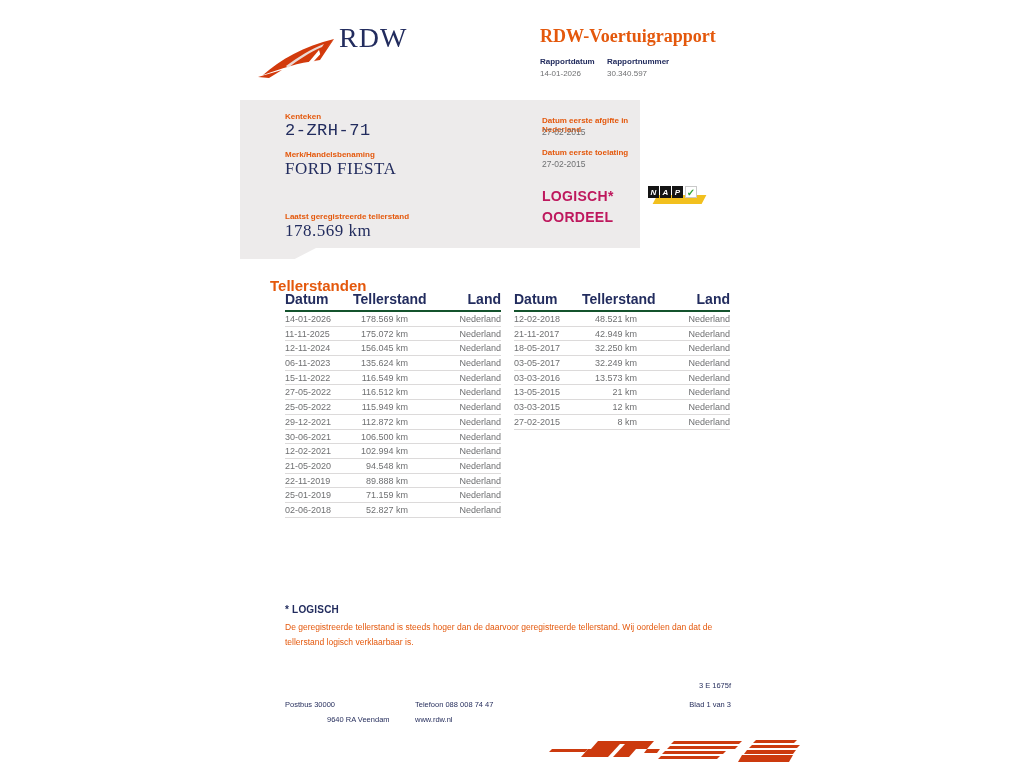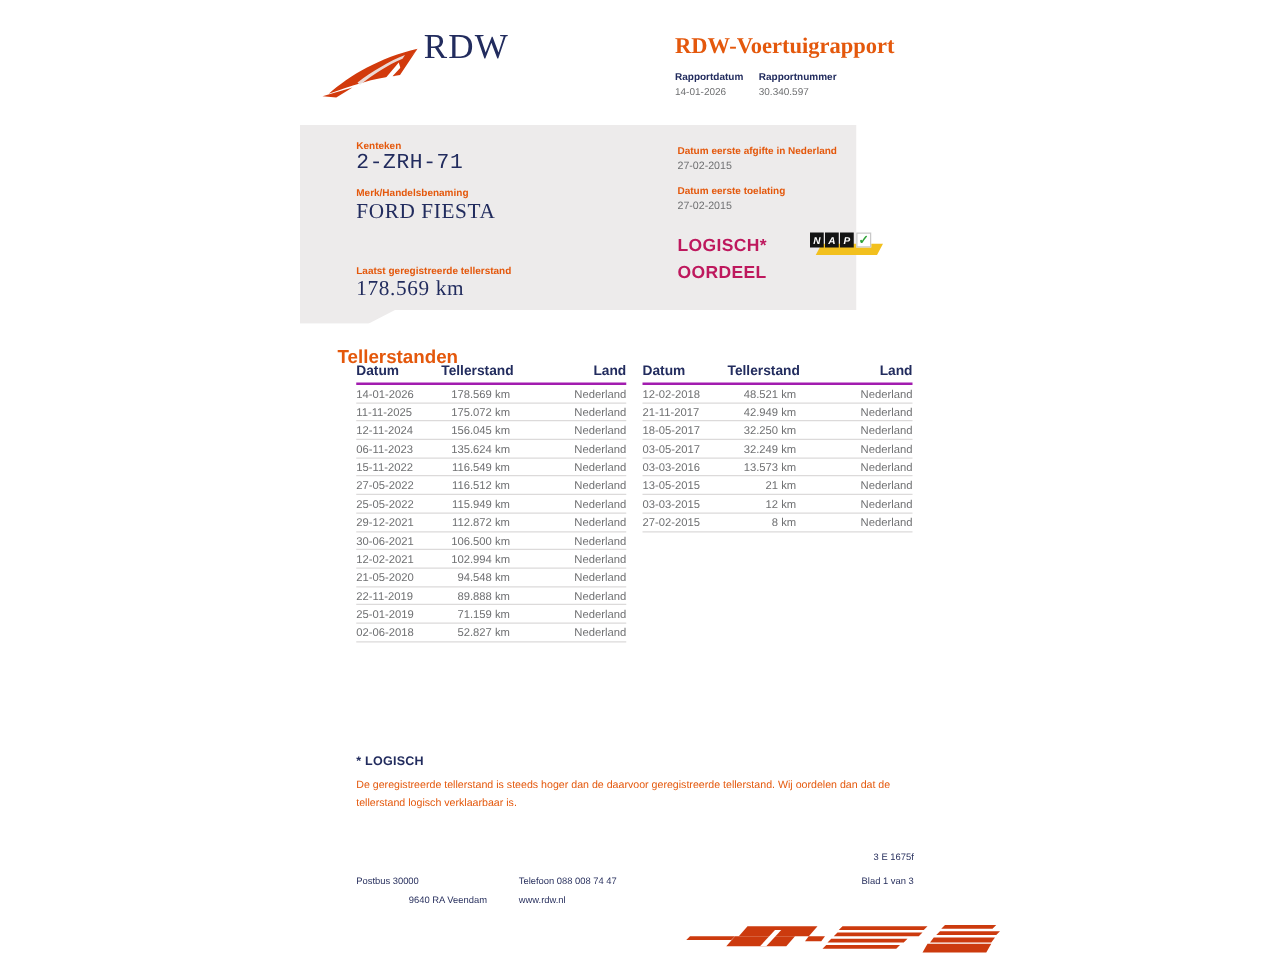--- a/index.html
+++ b/index.html
@@ -17,21 +17,21 @@
   }
   .doc-title {
     left:540px; top:27px; font-family:"Liberation Serif", serif;
     font-size:18px; font-weight:bold; color:#E4580C; line-height:1.1;
   }
   .meta-label { font-size:8px; font-weight:bold; color:#222C5E; }
   .meta-value { font-size:8px; color:#6F7072; }
 
   
   .graybox {
-    left:240px; top:100px; width:445px; height:148px; background:#EDEBEB;
+    left:240px; top:100px; width:400px; height:148px; background:#EDEBEB;
   }
   .graybox-tab {
     position:absolute; left:0; top:148px; width:76px; height:11px;
     background:#EDEBEB; clip-path:polygon(0 0, 100% 0, 72% 100%, 0 100%);
   }
   .fld-label { position:absolute; font-size:8px; font-weight:bold; color:#E4580C; }
   .fld-serif {
     position:absolute; font-family:"Liberation Serif", serif;
     font-size:17px; color:#222C5E; letter-spacing:0.5px;
   }
@@ -58,22 +58,22 @@
     color:#2FA238; font-size:10px; font-weight:bold;
     display:flex; align-items:center; justify-content:center;
   }
 
   
   .tbl-heading { left:270px; top:277px; font-size:15px; font-weight:bold; color:#E4580C; }
   .tbl { top:291px; width:216px; }
   .tbl-left  { left:285px; }
   .tbl-right { left:514px; }
   .thead {
-    display:flex; font-size:11px; font-weight:bold; color:#222C5E;
-    padding-bottom:3px; border-bottom:2px solid #a21caf;
+    display:flex; font-size:14px; font-weight:bold; color:#222C5E;
+    padding-bottom:3px; border-bottom:2px solid #14532d;
   }
   .trow {
     display:flex; font-size:9px; color:#6F7072;
     height:14.7px; line-height:14.2px; border-bottom:1px solid #DCDADA;
   }
   .c-datum { width:68px; text-align:left; }
   .c-tell  { width:55px; text-align:right; }
   .trow .c-tell { text-align:right; }
   .c-land  { flex:1; text-align:right; }
 

